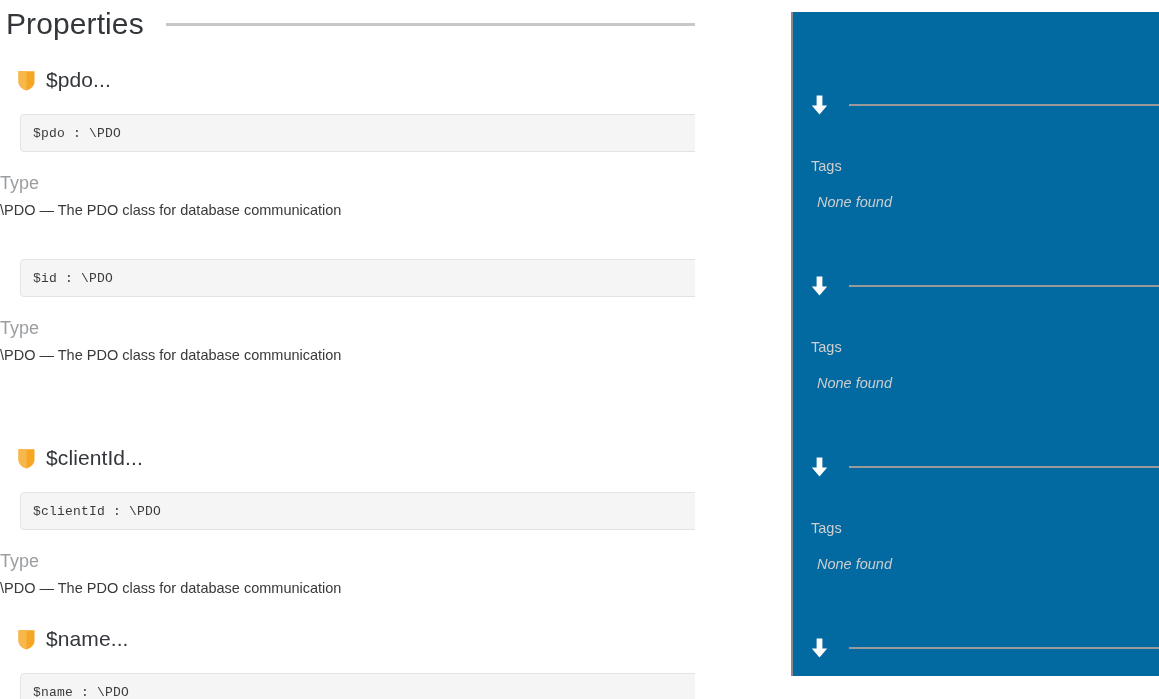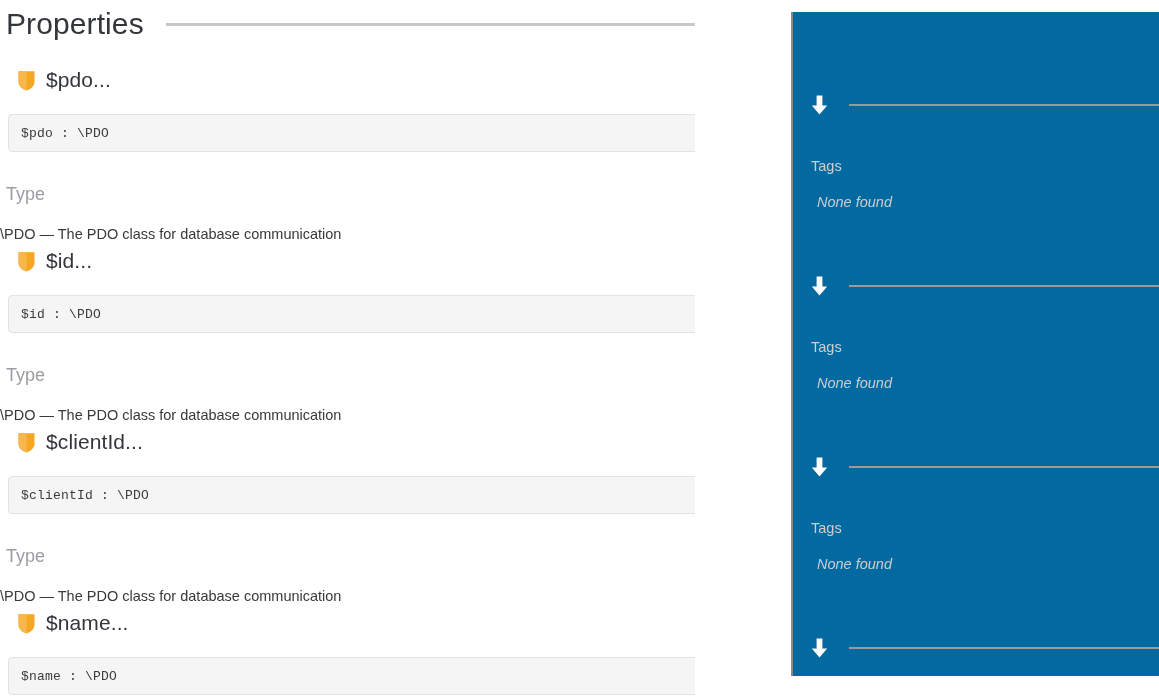--- a/index.html
+++ b/index.html
@@ -79,50 +79,49 @@
     font-size: 21px;
     font-weight: 400;
     color: #33363a;
     margin-left: 11px;
     white-space: nowrap;
     letter-spacing: 0.1px;
   }
 
   .code-block {
     margin-top: 16px;
-    margin-left: 8px;
+    margin-left: 20px;
     width: 737px;
     height: 38px;
     box-sizing: border-box;
     background: #f5f5f5;
     border: 1px solid #e3e3e3;
     border-radius: 4px;
     display: flex;
     align-items: center;
     overflow: hidden;
   }
   .code-text {
     font-family: "Liberation Mono", monospace;
     font-size: 13px;
     color: #3b3b3b;
     padding-left: 12px;
     white-space: pre;
     letter-spacing: 0.2px;
   }
 
   .type-label {
-    margin-top: 31px;
-    padding-left: 6px;
+    margin-top: 20px;
     font-size: 18px;
     font-weight: 400;
     color: #9b9ea1;
     line-height: 22px;
   }
   .type-desc {
-    margin-top: 20px;
+    margin-top: 7px;
     padding-left: 0px;
     font-size: 14.5px;
     color: #38393b;
     line-height: 19px;
     white-space: nowrap;
   }
 
   
   .sidebar {
     position: absolute;
@@ -201,55 +200,48 @@
         <div class="prop-name">$pdo...</div>
       </div>
       <div class="code-block">
         <span class="code-text">$pdo : \PDO</span>
       </div>
       <div class="type-label">Type</div>
       <div class="type-desc">\PDO — The PDO class for database communication</div>
     </div>
 
     <div class="prop-entry">
+      <div class="code-block">
+        <span class="code-text">$id : \PDO</span>
+      </div>
+      <div class="type-label">Type</div>
+      <div class="type-desc">\PDO — The PDO class for database communication</div>
+    </div>
+
+    <div class="prop-entry">
       <div class="prop-heading">
         <svg class="shield-icon" viewBox="0 0 17 21">
           <path d="M0.5 1.2 L16.5 1.2 L16.5 11.5 C16.5 16.2 12.8 19.2 8.5 20.4 C4.2 19.2 0.5 16.2 0.5 11.5 Z" fill="#f5a623"></path>
           <path d="M0.5 1.2 L8.5 1.2 L8.5 20.4 C4.2 19.2 0.5 16.2 0.5 11.5 Z" fill="#f8b74d"></path>
         </svg>
-        <div class="prop-name">$id...</div>
-      </div>
-      <div class="code-block">
-        <span class="code-text">$id : \PDO</span>
+        <div class="prop-name">$clientId...</div>
+      </div>
+      <div class="code-block">
+        <span class="code-text">$clientId : \PDO</span>
       </div>
       <div class="type-label">Type</div>
       <div class="type-desc">\PDO — The PDO class for database communication</div>
     </div>
 
     <div class="prop-entry">
       <div class="prop-heading">
         <svg class="shield-icon" viewBox="0 0 17 21">
           <path d="M0.5 1.2 L16.5 1.2 L16.5 11.5 C16.5 16.2 12.8 19.2 8.5 20.4 C4.2 19.2 0.5 16.2 0.5 11.5 Z" fill="#f5a623"></path>
           <path d="M0.5 1.2 L8.5 1.2 L8.5 20.4 C4.2 19.2 0.5 16.2 0.5 11.5 Z" fill="#f8b74d"></path>
         </svg>
-        <div class="prop-name">$clientId...</div>
-      </div>
-      <div class="code-block">
-        <span class="code-text">$clientId : \PDO</span>
-      </div>
-      <div class="type-label">Type</div>
-      <div class="type-desc">\PDO — The PDO class for database communication</div>
-    </div>
-
-    <div class="prop-entry">
-      <div class="prop-heading">
-        <svg class="shield-icon" viewBox="0 0 17 21">
-          <path d="M0.5 1.2 L16.5 1.2 L16.5 11.5 C16.5 16.2 12.8 19.2 8.5 20.4 C4.2 19.2 0.5 16.2 0.5 11.5 Z" fill="#f5a623"></path>
-          <path d="M0.5 1.2 L8.5 1.2 L8.5 20.4 C4.2 19.2 0.5 16.2 0.5 11.5 Z" fill="#f8b74d"></path>
-        </svg>
         <div class="prop-name">$name...</div>
       </div>
       <div class="code-block">
         <span class="code-text">$name : \PDO</span>
       </div>
 
     </div>
 
   </div>
 </div>

